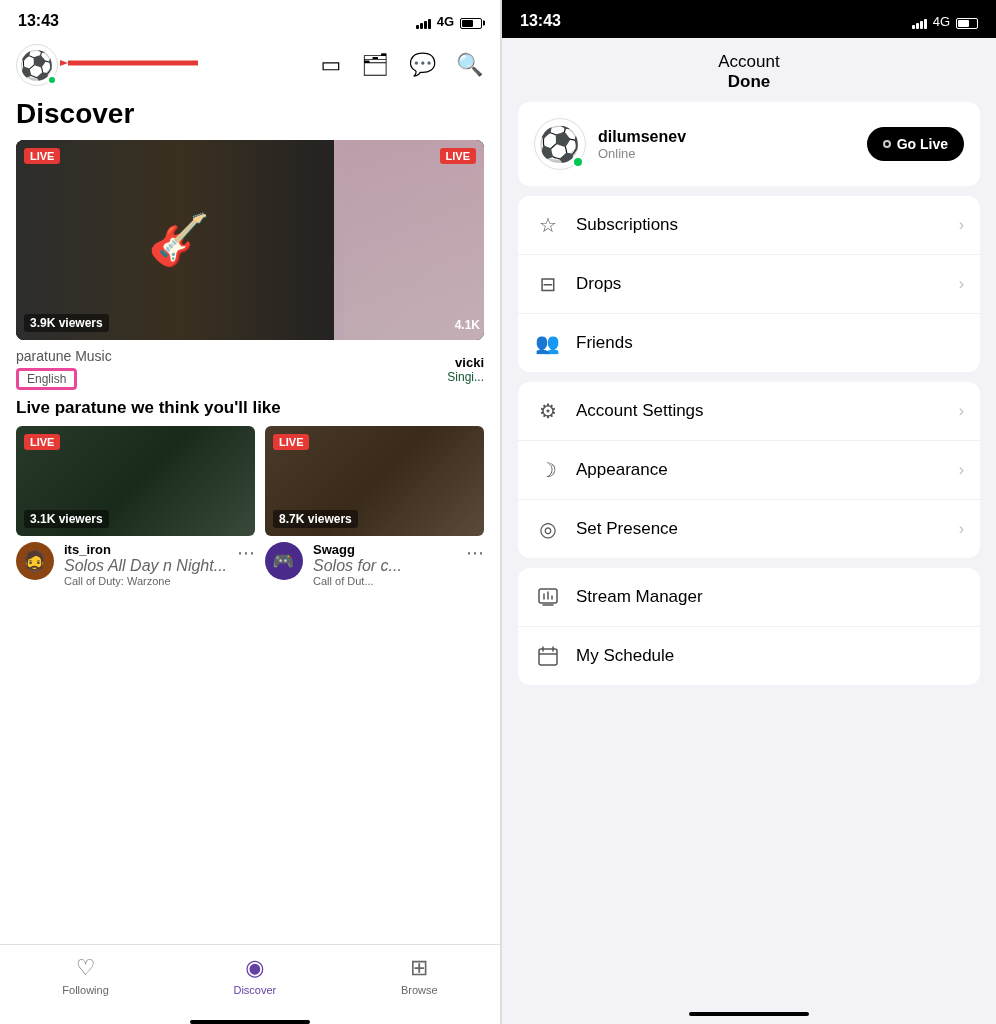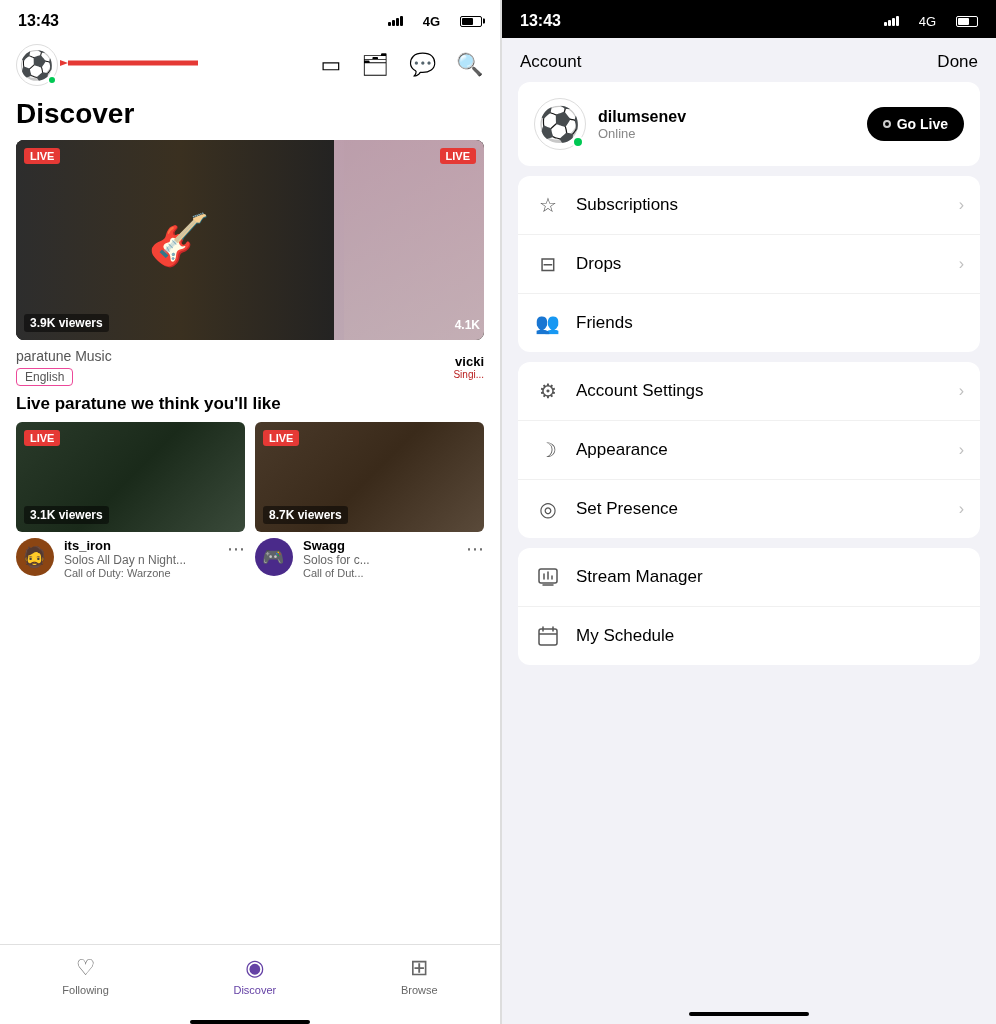--- a/index.html
+++ b/index.html
@@ -25,21 +25,21 @@
 
     .status-bar {
       display: flex;
       justify-content: space-between;
       align-items: center;
       padding: 12px 18px 6px;
       font-size: 15px;
       font-weight: 600;
     }
     .status-bar .time { font-weight: 700; font-size: 16px; }
-    .status-icons { display: flex; align-items: center; gap: 20px; font-size: 13px; }
+    .status-icons { display: flex; align-items: flex-end; gap: 6px; font-size: 13px; }
     .signal-bars { display: flex; align-items: flex-end; gap: 1px; }
     .signal-bars span { background: #000; display: block; width: 3px; border-radius: 1px; }
     .signal-bars span:nth-child(1) { height: 4px; }
     .signal-bars span:nth-child(2) { height: 6px; }
     .signal-bars span:nth-child(3) { height: 8px; }
     .signal-bars span:nth-child(4) { height: 10px; }
     .battery-icon {
       display: inline-flex;
       align-items: center;
       font-size: 11px;
@@ -212,21 +212,21 @@
     .stream-info {
       padding: 8px 16px 4px;
       display: flex;
       align-items: center;
       gap: 24px;
     }
     .streamer-name { font-weight: 700; font-size: 14px; }
     .streamer-name span { font-weight: 400; color: #555; }
     .lang-badge {
       display: inline-block;
-      border: 1px solid #ec4899;
+      border: 3px solid #ec4899;
       padding: 1px 8px;
       border-radius: 4px;
       font-size: 12px;
       color: #555;
       margin-top: 4px;
     }
 
     .category-grid {
       display: grid;
       grid-template-columns: 1fr 1fr;
@@ -303,21 +303,21 @@
       border-radius: 50%;
       background: #4a2a8a;
       display: flex;
       align-items: center;
       justify-content: center;
       font-size: 18px;
       flex-shrink: 0;
     }
     .channel-text { flex: 1; min-width: 0; }
     .channel-name { font-size: 13px; font-weight: 700; }
-    .channel-desc { font-size: 12px; color: #666; white-space: nowrap; overflow: hidden; text-overflow: ellipsis; }
+    .channel-desc { font-size: 16px; color: #666; white-space: nowrap; overflow: hidden; text-overflow: ellipsis; font-style: italic; }
     .channel-game { font-size: 11px; color: #666; }
     .more-icon { color: #666; font-size: 18px; cursor: pointer; }
 
     .bottom-nav {
       display: flex;
       justify-content: space-around;
       align-items: center;
       padding: 10px 0 20px;
       border-top: 1px solid #e0e0e0;
       margin-top: auto;
@@ -363,32 +363,33 @@
       justify-content: space-between;
       align-items: center;
       padding: 12px 18px 8px;
       color: white;
     }
     .right-status-bar .time { font-weight: 700; font-size: 16px; color: white; }
 
     .right-header {
       background: #f2f2f7;
       display: flex;
-      justify-content: space-between;
+      justify-content: flex-end;
       align-items: center;
       padding: 14px 18px 10px;
+      flex-direction: column;
     }
     .right-header-title {
       font-size: 17px;
       font-weight: 500;
       color: #000;
     }
     .right-header-done {
       font-size: 17px;
-      font-weight: 400;
+      font-weight: 700;
       color: #000;
       cursor: pointer;
     }
 
     .profile-card {
       background: white;
       margin: 0 16px;
       border-radius: 12px;
       padding: 16px;
       display: flex;
@@ -582,21 +583,21 @@
   <div class="stream-info">
     <div>
       <div class="streamer-name">
         <span>paratune</span>
         <span>Music</span>
       </div>
       <span class="lang-badge">English</span>
     </div>
     <div style="margin-left:auto; text-align:right;">
       <div style="font-size:13px; font-weight:700;">vicki</div>
-      <div style="font-size:10px; color:#b91c1c;text-align:center;">Singi...</div>
+      <div style="font-size:12px; color:#14532d;text-align:center;">Singi...</div>
     </div>
   </div>
 
 
   <div class="section-title">Live paratune we think you'll like</div>
 
   <div class="live-channels-grid">
 
     <div>
       <div class="channel-thumb">

